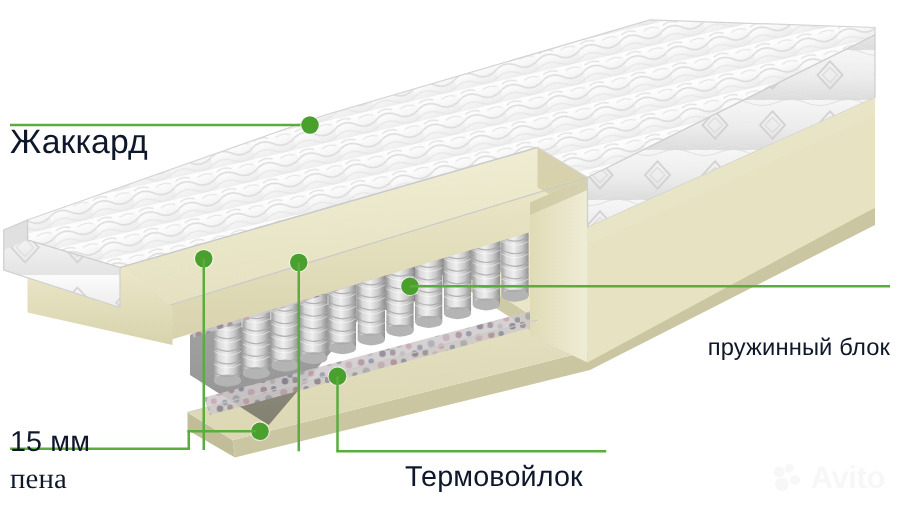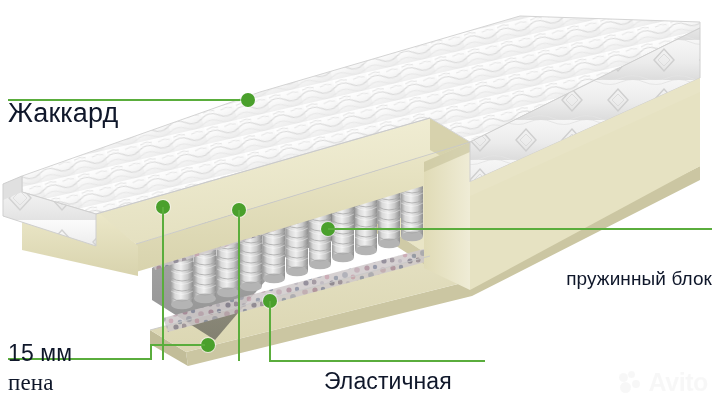--- a/index.html
+++ b/index.html
@@ -339,21 +339,21 @@
 
   <div class="label" style="left:8px;top:62px;font-size:27px;">
     <span class="ln">Жаккард</span>
   </div>
 
   <div class="label" style="left:455px;top:232px;font-size:19px;text-align:right;width:257px;">
     <span class="ln">пружинный блок</span>
   </div>
 
   <div class="label" style="left:324px;top:333px;font-size:23px;">
-    <span class="ln">Эластичная</span>
+    <span class="ln">Термовойлок</span>
   </div>
 
   <div class="label" style="left:8px;top:305px;font-size:23px;">
     <span class="ln">15 мм</span>
     <span class="ln" style="margin-top:3px;font-family:Liberation Serif, serif;">пена</span>
   </div>
 
   <div id="watermark">
     <span class="wm-mark">
       <i class="c1"></i>

